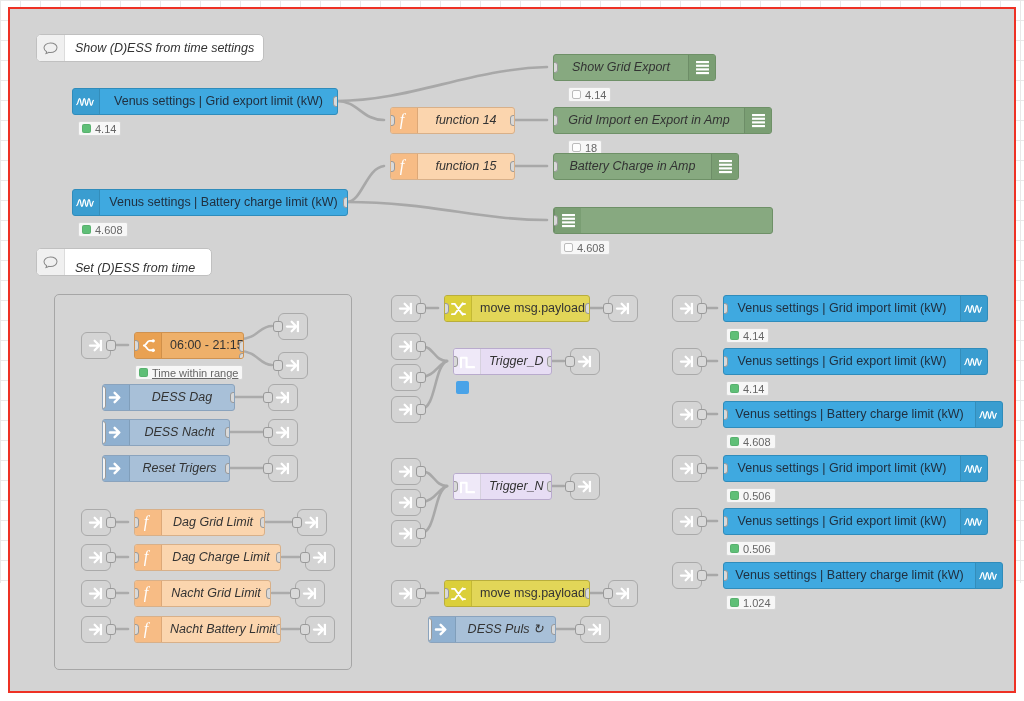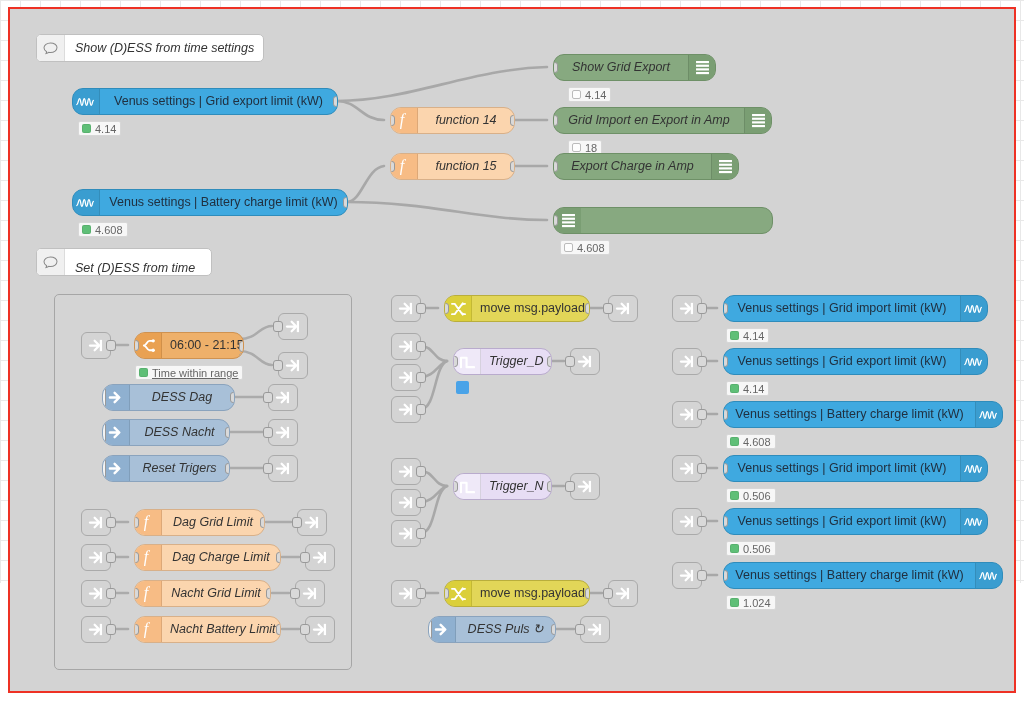--- a/index.html
+++ b/index.html
@@ -25,21 +25,21 @@
     background: #d3d3d3;
     border: 2px solid #ee3124;
     overflow: hidden;
   }
   #wires { position: absolute; left: 0; top: 0; width: 1008px; height: 686px; pointer-events: none; }
 
   
   .node {
     position: absolute;
     height: 27px;
-    border-radius: 11px;
+    border-radius: 3px;
     border: 1px solid #999;
     display: flex;
     align-items: center;
     font-size: 12.5px;
     font-style: italic;
     color: #333;
     box-sizing: border-box;
     overflow: hidden;
   }
   .node .lbl {
@@ -339,21 +339,21 @@
           </svg>
     </span>
     <span class="port in"></span>
   </div>
   <div class="status" style="left:558px; top:131px;">
     <span class="dot grey"></span>
     <span>18</span>
   </div>
 
   <div class="node c-debug" style="left:543px; top:144px; width:186px;">
-    <span class="lbl">Export Charge in Amp</span>
+    <span class="lbl">Battery Charge in Amp</span>
     <span class="icoR">
       <svg width="13" height="14" viewBox="0 0 12 13">
             <g fill="#fff">
               <rect y="0" width="12" height="2"></rect>
               <rect y="3.4" width="12" height="2"></rect>
               <rect y="6.8" width="12" height="2"></rect>
               <rect y="10.2" width="12" height="2"></rect>
             </g>
           </svg>
     </span>

